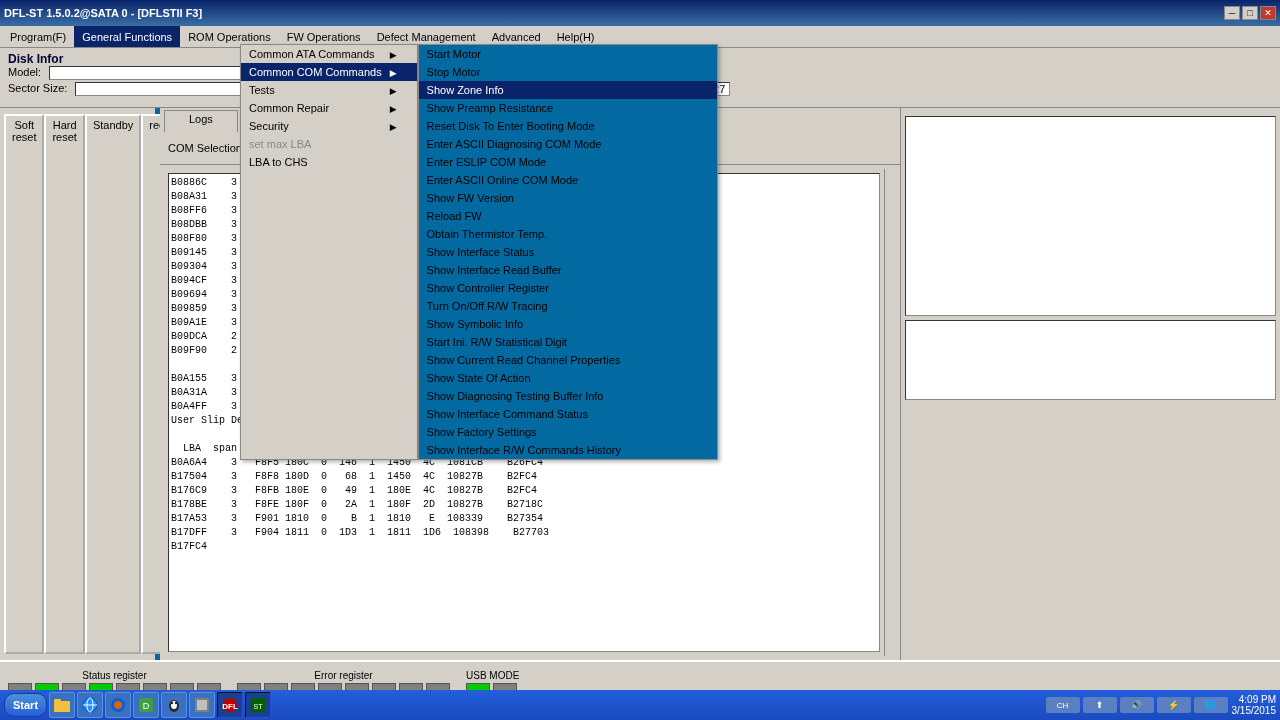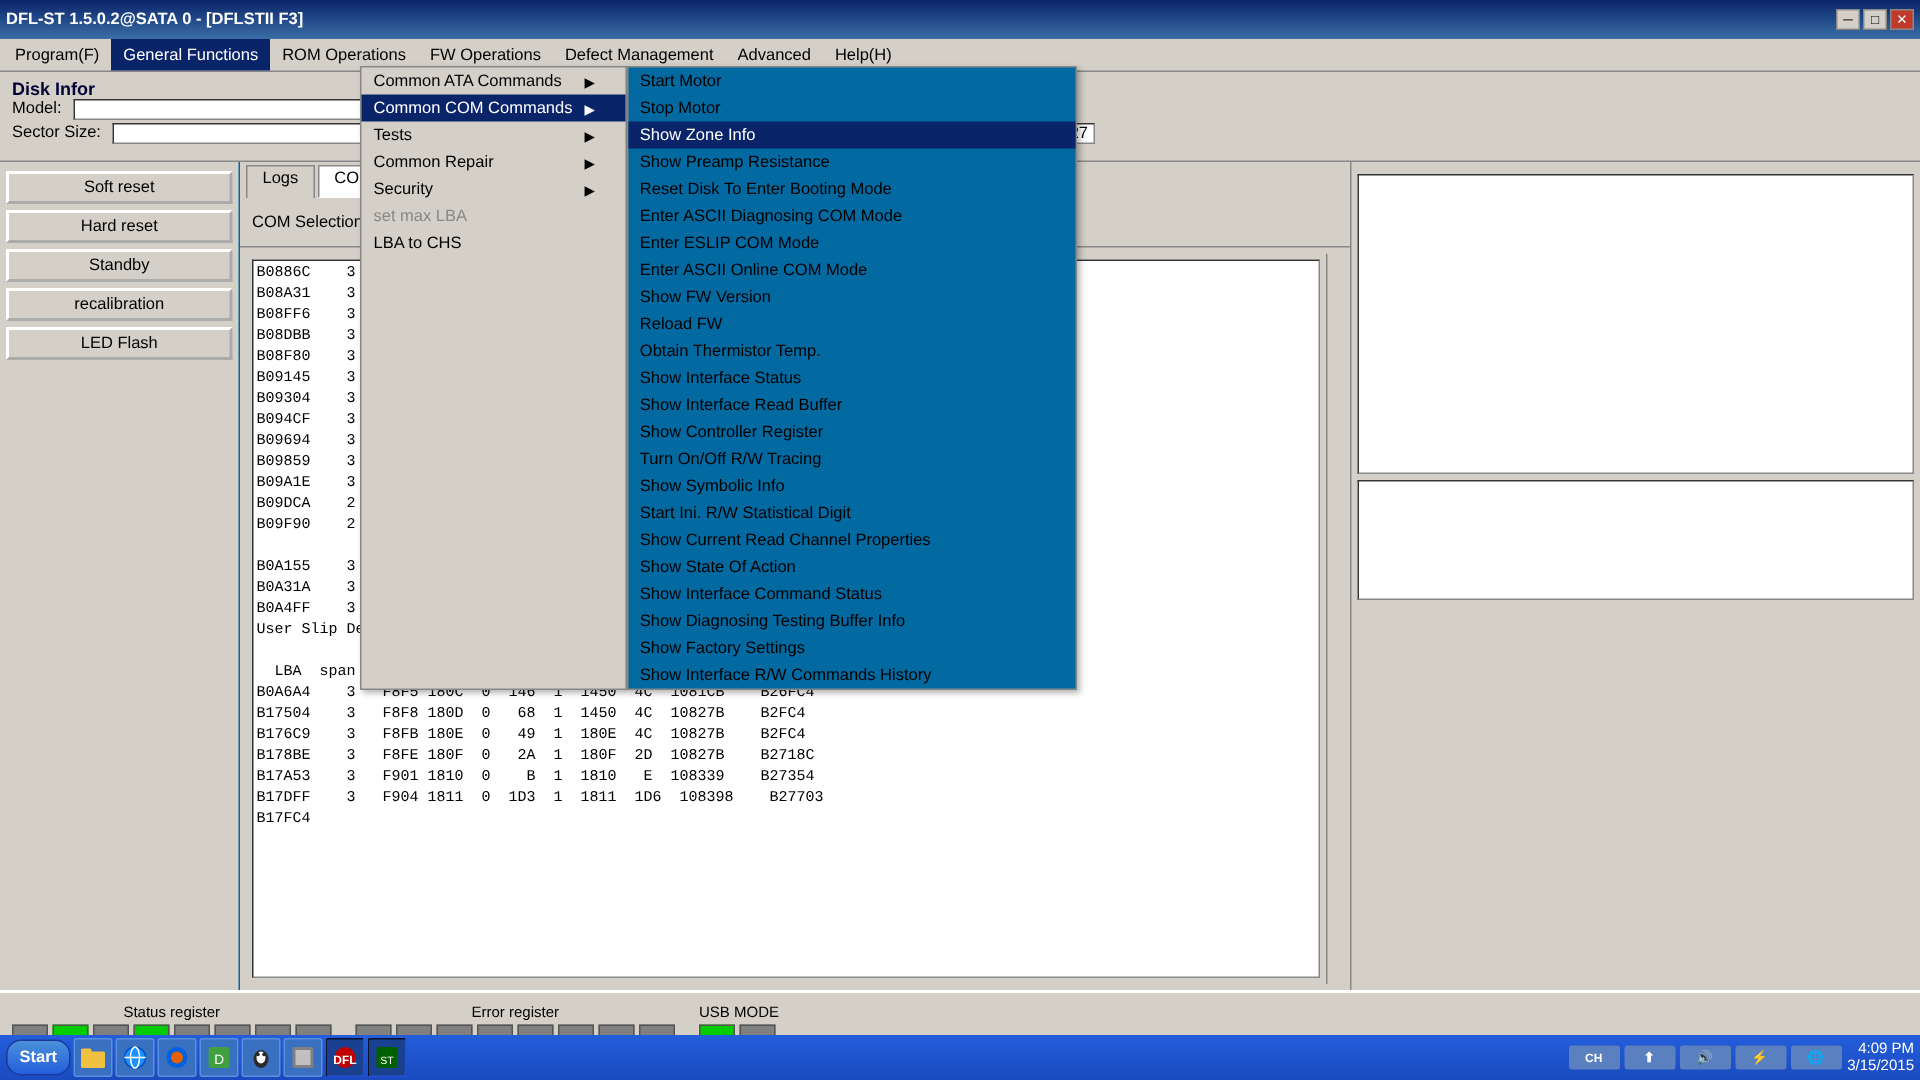--- a/index.html
+++ b/index.html
@@ -67,23 +67,23 @@
     }
     .menu-item.active {
       background: #0a246a;
       color: white;
     }
 
     
     .left-sidebar {
       width: 160px;
       background: #d4d0c8;
-      border-right: 1px solid #0369a1;
-      display: flex;
-      flex-direction: column;
+      border-right: 5px solid #0369a1;
+      display: flex;
+      flex-direction: row;
       padding: 4px;
     }
 
     
     .disk-info {
       background: #d4d0c8;
       padding: 4px 8px;
       border-bottom: 1px solid #888;
       height: 60px;
     }
@@ -124,21 +124,21 @@
 
     
     .tabs {
       display: flex;
       background: #d4d0c8;
       padding: 2px 4px 0;
       gap: 2px;
       height: 24px;
     }
     .tab {
-      padding: 2px 10px;
+      padding: 2px 24px;
       border: 1px solid #888;
       border-bottom: none;
       background: #d4d0c8;
       cursor: pointer;
       font-size: 11px;
     }
     .tab.active {
       background: #ffffff;
       border-bottom: 1px solid #fff;
       z-index: 1;
@@ -278,21 +278,20 @@
     .tray-icon {
       width: 34px;
       height: 16px;
       background: #5a80c0;
       border-radius: 2px;
       display: flex;
       align-items: center;
       justify-content: center;
       font-size: 9px;
       color: white;
-      font-weight: bold;
     }
 
     
     .dropdown-container {
       position: absolute;
       left: 240px;
       top: 44px;
       z-index: 500;
       display: flex;
     }
@@ -651,24 +650,24 @@
       <div class="dropdown-item">
         <span>Start  Ini. R/W Statistical Digit</span>
       </div>
       <div class="dropdown-item">
         <span>Show Current Read Channel Properties</span>
       </div>
       <div class="dropdown-item">
         <span>Show State Of Action</span>
       </div>
       <div class="dropdown-item">
+        <span>Show Diagnosing Testing  Buffer Info</span>
+      </div>
+      <div class="dropdown-item">
         <span>Show Interface Command Status</span>
-      </div>
-      <div class="dropdown-item">
-        <span>Show Diagnosing Testing  Buffer Info</span>
       </div>
       <div class="dropdown-item">
         <span>Show Factory Settings</span>
       </div>
       <div class="dropdown-item">
         <span>Show Interface  R/W Commands History</span>
       </div>
     </div>
   </div>
 </div>

